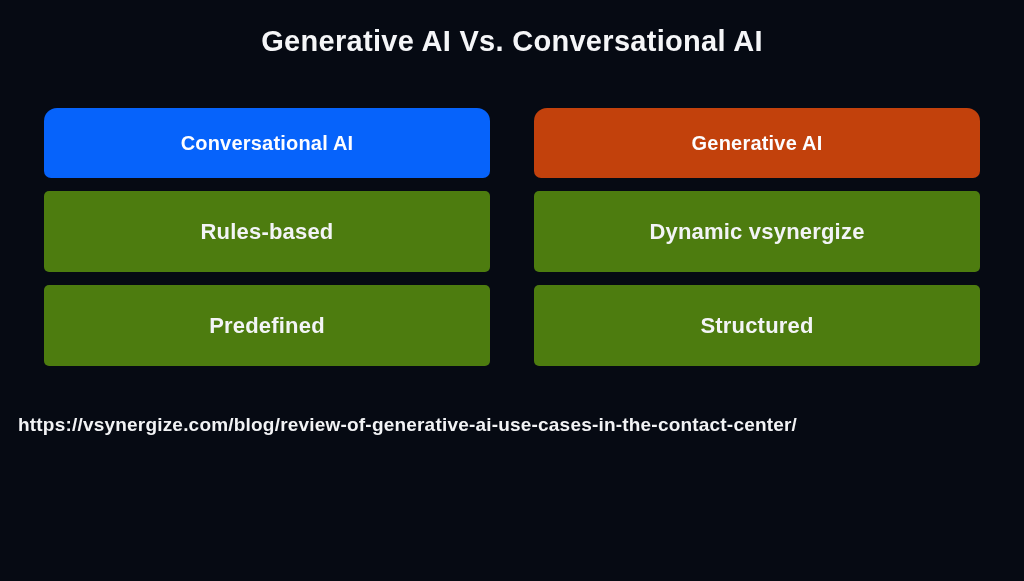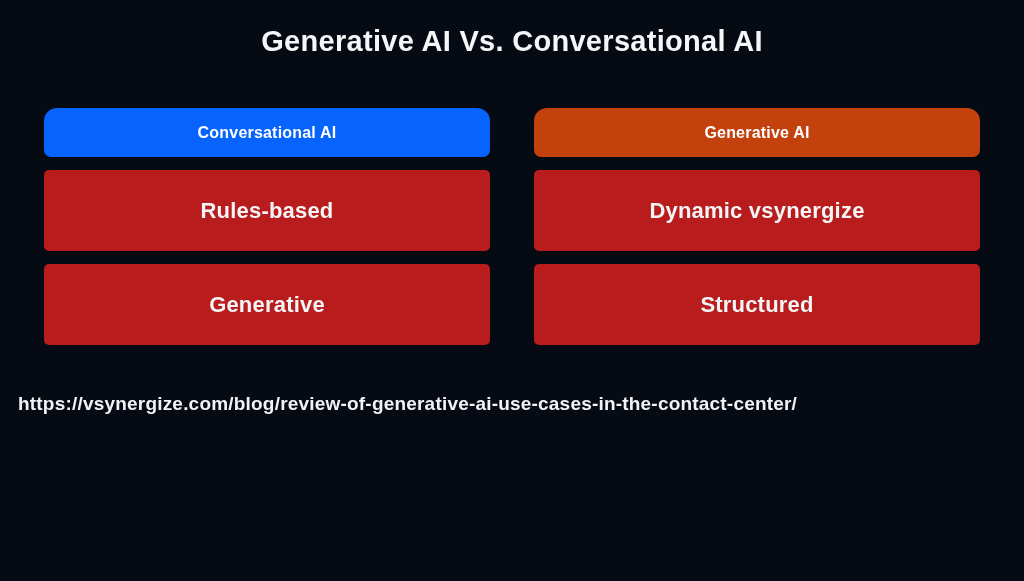--- a/index.html
+++ b/index.html
@@ -28,41 +28,41 @@
     grid-template-columns: 1fr 1fr;
     column-gap: 44px;
     padding: 0 44px;
     margin-top: 50px;
   }
   .column {
     display: flex;
     flex-direction: column;
   }
   .column-header {
-    height: 49px;
+    height: 70px;
     border-radius: 13px 13px 7px 7px;
     display: flex;
     align-items: center;
     justify-content: center;
-    font-size: 16px;
+    font-size: 20px;
     font-weight: bold;
     letter-spacing: 0.2px;
     color: #fdfdff;
   }
   .header-conversational {
     background: #0663fb;
   }
   .header-generative {
     background: #c2410c;
   }
   .row-cell {
     height: 81px;
     margin-top: 13px;
     border-radius: 5px;
-    background: #b91c1c;
+    background: #4d7c0f;
     display: flex;
     align-items: center;
     justify-content: center;
     font-size: 22px;
     font-weight: bold;
     letter-spacing: 0.2px;
     color: #f3f4f6;
   }
   .source-url {
     margin-top: 48px;
@@ -77,21 +77,21 @@
 </head>
 <body>
 
 <div class="page-title">Generative AI Vs. Conversational AI</div>
 
 <div class="comparison-grid">
 
   <div class="column">
     <div class="column-header header-conversational">Conversational AI</div>
     <div class="row-cell">Rules-based</div>
-    <div class="row-cell">Generative</div>
+    <div class="row-cell">Predefined</div>
   </div>
 
   <div class="column">
     <div class="column-header header-generative">Generative AI</div>
     <div class="row-cell">Dynamic vsynergize</div>
     <div class="row-cell">Structured</div>
   </div>
 
 </div>
 

